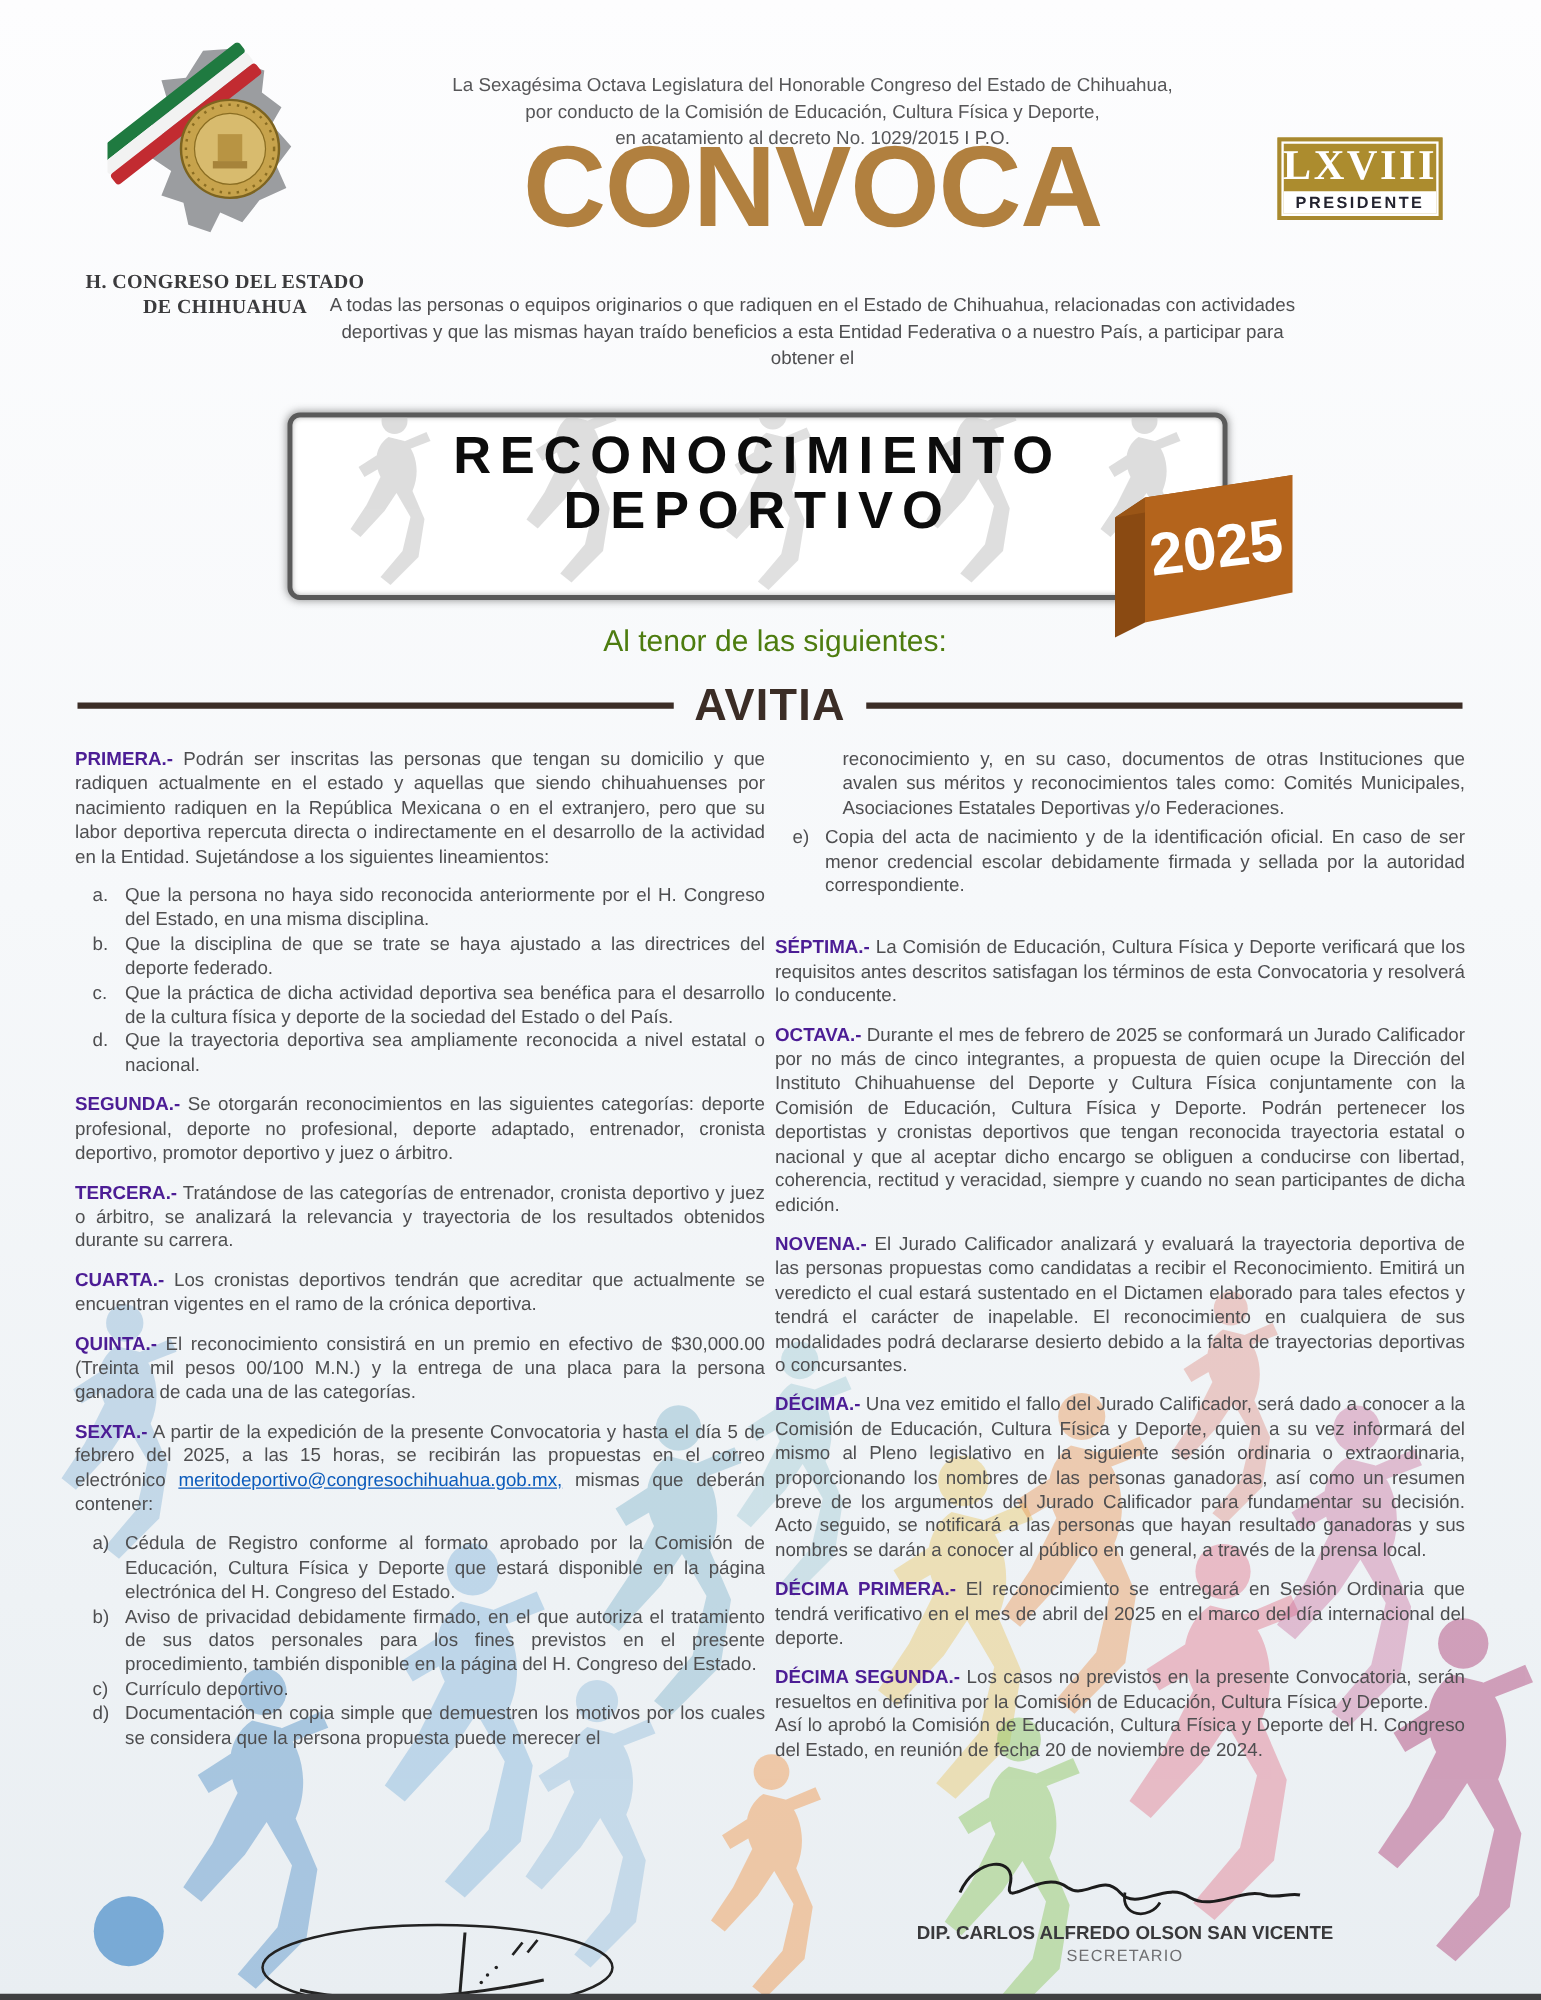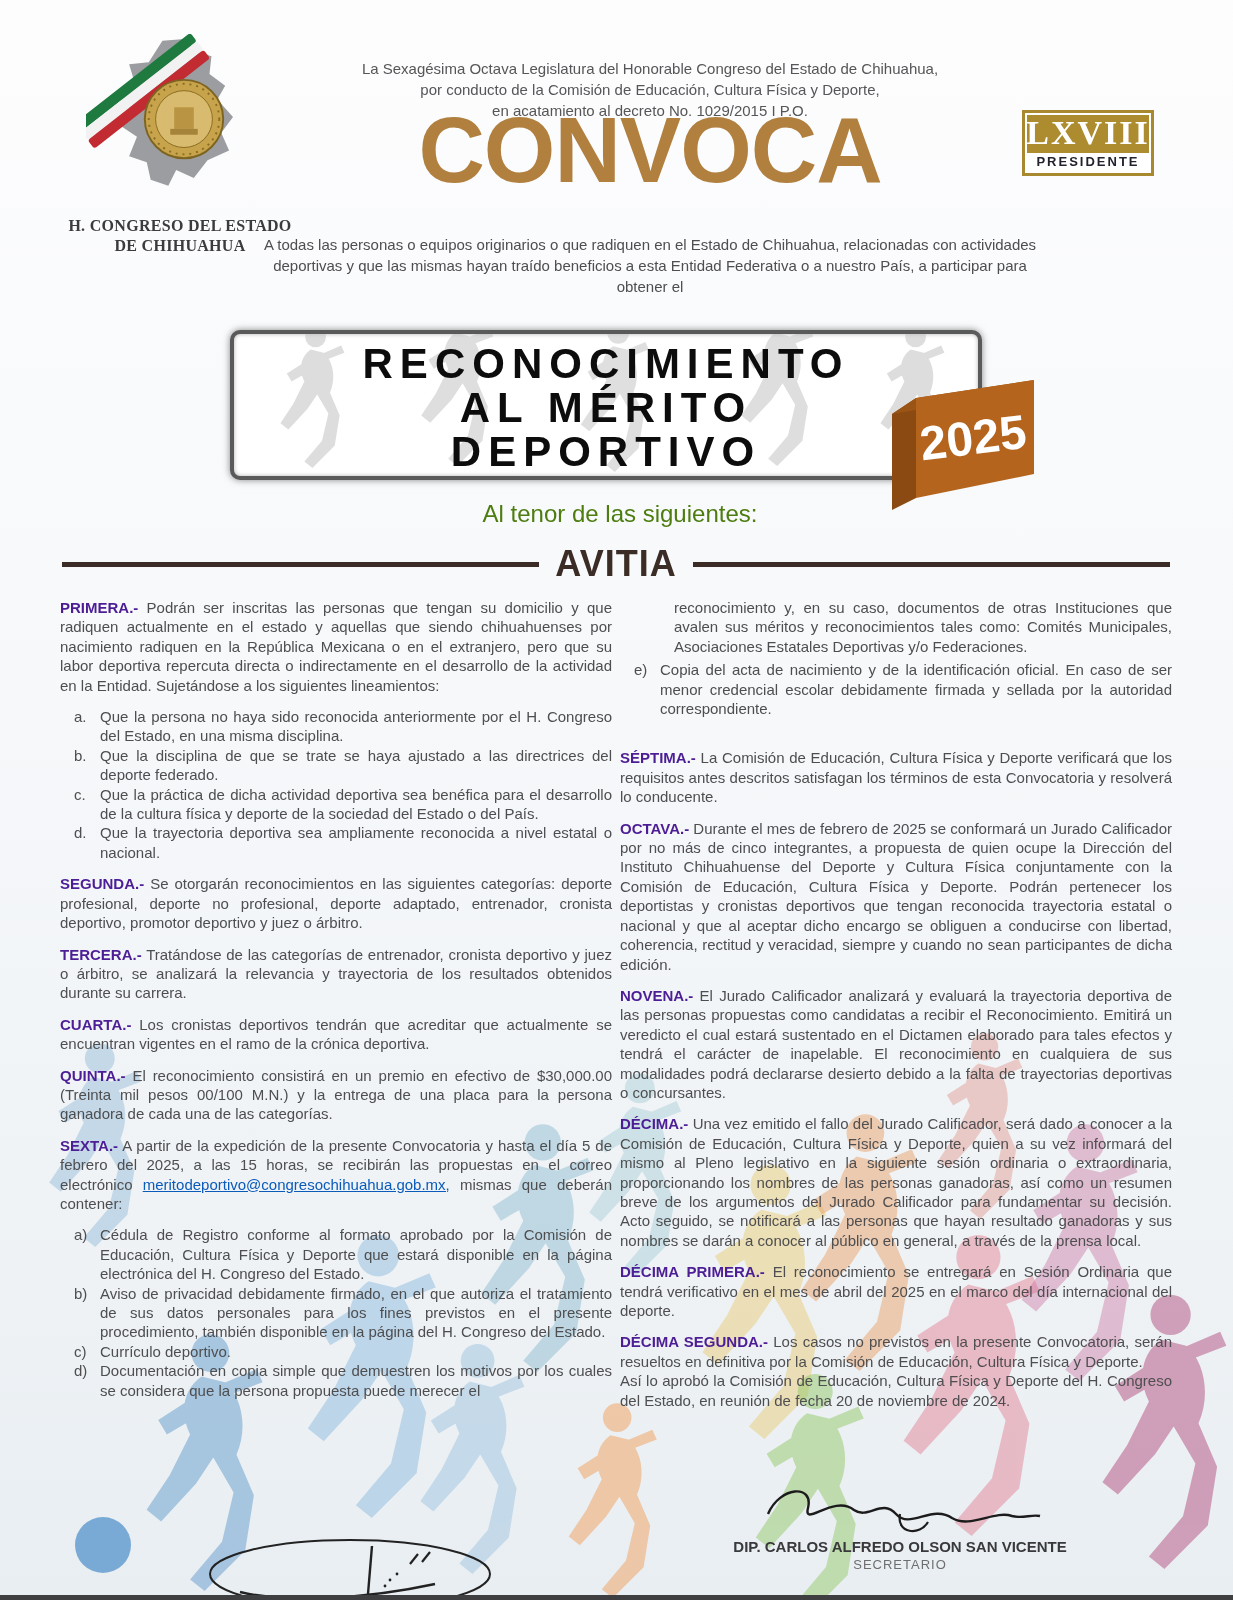--- a/index.html
+++ b/index.html
@@ -129,21 +129,20 @@
   <div class="banner">
     <svg class="banner-bg" viewBox="0 0 744 142" preserveAspectRatio="none">
       <use href="#fig" transform="translate(40,-10) scale(0.8)" fill="#c2c2c2" opacity="0.55"></use>
       <use href="#fig" transform="translate(180,-30) scale(0.9)" fill="#bdbdbd" opacity="0.5"></use>
       <use href="#fig" transform="translate(340,-15) scale(0.85)" fill="#c6c6c6" opacity="0.55"></use>
       <use href="#fig" transform="translate(500,-30) scale(0.9)" fill="#bdbdbd" opacity="0.5"></use>
       <use href="#fig" transform="translate(640,-10) scale(0.8)" fill="#c2c2c2" opacity="0.55"></use>
     </svg>
     <div class="banner-text">
       <div>RECONOCIMIENTO</div>
-      <div>AL MÉRITO</div>
       <div>DEPORTIVO</div>
     </div>
   </div>
 
   <svg class="year-block" viewBox="0 0 160 140">
     <polygon points="12,42 36,26 36,126 12,138" fill="#8a4a12"></polygon>
     <polygon points="12,42 36,26 154,8 132,22" fill="#9a5516"></polygon>
     <polygon points="36,26 154,8 154,102 36,126" fill="#b4641c"></polygon>
     <text x="95" y="82" transform="rotate(-7 95 82)" text-anchor="middle" font-size="48" fill="#ffffff">2025</text>
   </svg>

